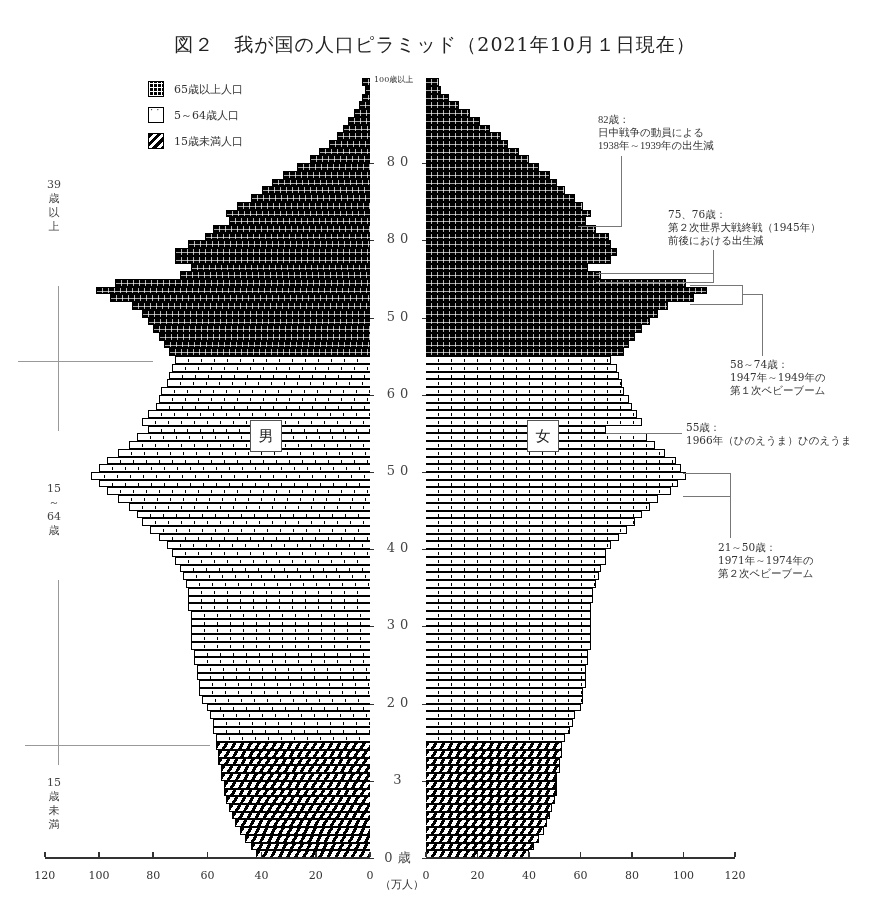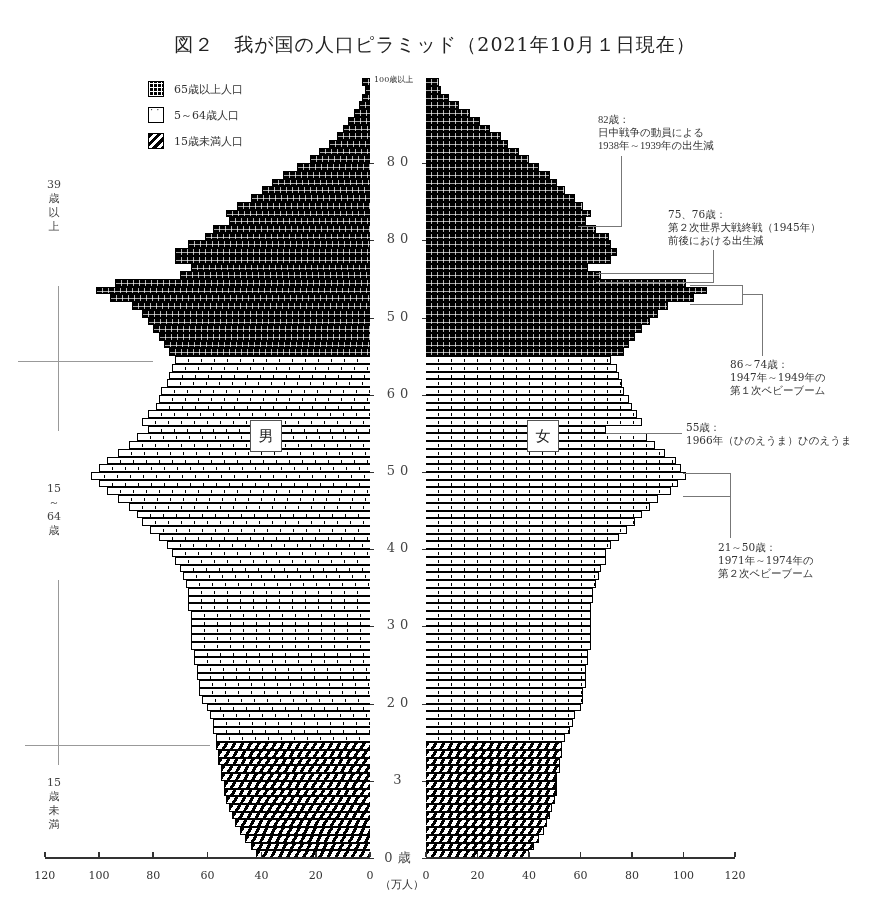--- a/index.html
+++ b/index.html
@@ -360,21 +360,21 @@
 1938年～1939年の出生減</div>
 <div class="leader" style="left:621px; top:156px; width:1px; height:70px;"></div>
 <div class="leader" style="left:578px; top:226px; width:44px; height:1px;"></div>
 
 <div class="annot" style="left:668px; top:208px;">75、76歳：
 第２次世界大戦終戦（1945年）
 前後における出生減</div>
 <div class="leader" style="left:713px; top:250px; width:1px; height:24px;"></div>
 <div class="leader-box" style="left:596px; top:273px; width:117px; height:8px;"></div>
 
-<div class="annot" style="left:730px; top:358px;">86～74歳：
+<div class="annot" style="left:730px; top:358px;">58～74歳：
 1947年～1949年の
 第１次ベビーブーム</div>
 <div class="leader-box" style="left:690px; top:285px; width:52px; height:18px;"></div>
 <div class="leader" style="left:742px; top:294px; width:20px; height:1px;"></div>
 <div class="leader" style="left:762px; top:294px; width:1px; height:62px;"></div>
 
 <div class="annot" style="left:686px; top:421px;">55歳：
 1966年（ひのえうま）ひのえうま</div>
 <div class="leader" style="left:606px; top:433px; width:76px; height:1px;"></div>
 

